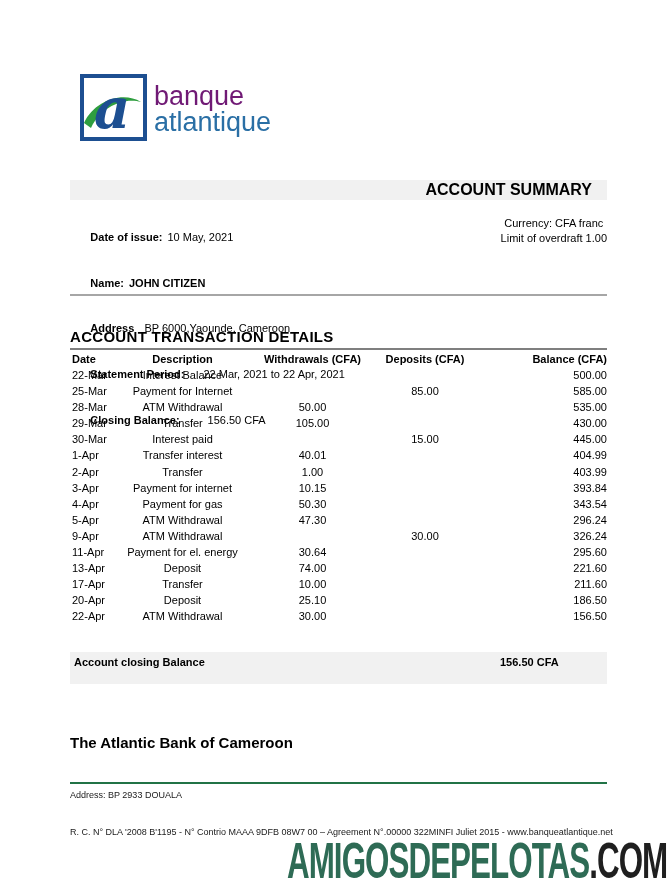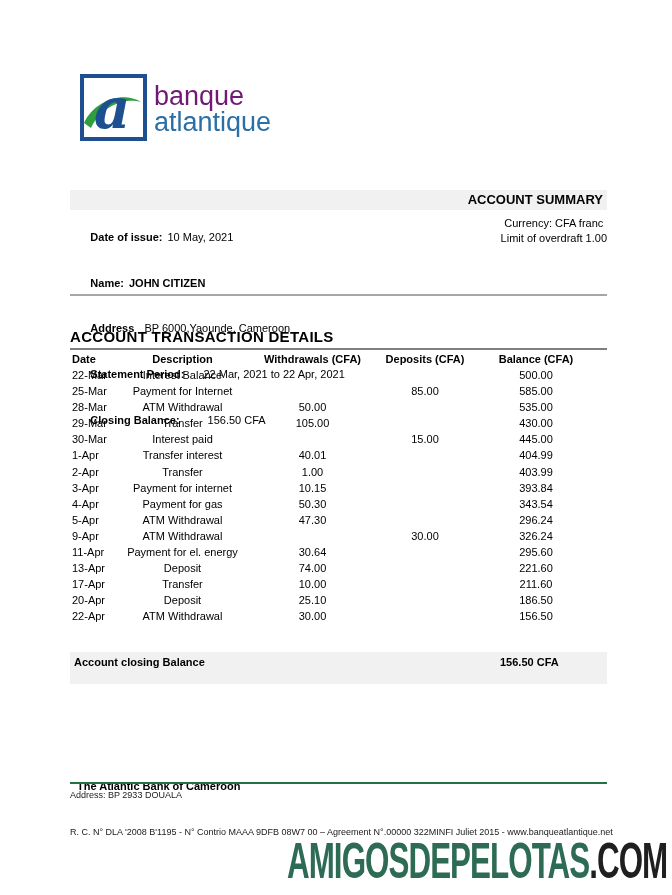--- a/index.html
+++ b/index.html
@@ -10,23 +10,23 @@
   }
   
   .logo-wrap { position:absolute; left:80px; top:74px; display:flex; align-items:flex-start; }
   .logo-box { width:67px; height:67px; border:4px solid #1d4f91; background:#fff; position:relative; }
   .logo-box svg { position:absolute; left:-2px; top:-2px; }
   .brand-text { margin-left:7px; margin-top:9px; line-height:26px; font-size:27px; letter-spacing:0; }
   .brand-banque { color:#701a75; }
   .brand-atlantique { color:#2a6fa5; }
   
   .summary-bar {
-    position:absolute; left:70px; top:190px; width:537px; height:20px;
-    background:#f1f1f1; font-size:13px; font-weight:bold; text-align:right;
-    line-height:20px; padding-right:4px;
+    position:absolute; left:70px; top:180px; width:537px; height:20px;
+    background:#f1f1f1; font-size:16px; font-weight:bold; text-align:right;
+    line-height:20px; padding-right:15px;
   }
   
   .info-block { position:absolute; left:72px; top:215px; font-size:11px; }
   .info-line { line-height:15.2px; white-space:pre; }
   .lbl { font-weight:bold; }
   .val { font-weight:normal; }
   .val.bold { font-weight:bold; }
   .gap5 { margin-left:5px; } .gap8 { margin-left:10px; }
   .gap4 { margin-left:4px;padding-left:15px; } .gap28 { margin-left:28px; }
   .info-right { position:absolute; right:65px; top:216px; font-size:11px; text-align:center; }
@@ -36,30 +36,30 @@
   .tx-title { position:absolute; left:70px; top:328px; font-size:15px; font-weight:bold; letter-spacing:0.3px; }
   .tx-title-rule { position:absolute; left:70px; top:348px; width:537px; height:2px; background:#7f7f7f; }
   .tx-table { position:absolute; left:70px; top:352px; width:537px; font-size:11px; }
   .trow { display:grid; grid-template-columns:55px 115px 145px 80px 1fr; line-height:16.1px; }
   .thead { font-weight:bold; line-height:15px; }
   .c { display:block; }
   .c.date { text-align:left; padding-left:2px; }
   .c.desc { text-align:center; }
   .c.wd   { text-align:center; }
   .c.dep  { text-align:center; }
-  .c.bal  { text-align:center; }
+  .c.bal  { text-align:right; }
   
   .closing-bar {
     position:absolute; left:70px; top:652px; width:537px; height:32px;
     background:#f1f1f1; font-size:11px; font-weight:bold; line-height:21px;
   }
   .closing-label { position:absolute; left:4px; }
   .closing-value { position:absolute; left:430px; }
   
-  .footer-title { position:absolute; left:70px; top:780px; font-size:11px; font-weight:bold;margin-left:7px; }
+  .footer-title { position:absolute; left:70px; top:734px; font-size:15px; font-weight:bold; }
   .footer-rule { position:absolute; left:70px; top:782px; width:537px; height:2px; background:#217346; }
   .footer-line { position:absolute; left:70px; font-size:9px; color:#1a1a1a; }
   .fl1 { top:790px; } .fl2 { top:809px; } .fl3 { top:827px; }
   
   .watermark {
     position:absolute; right:5px; top:833px;
     font-size:33px; font-weight:bold; letter-spacing:-1px; white-space:nowrap;
     transform:scale(0.95, 1.5); transform-origin:top right;
   }
   .wm-green { color:#2e6b55; }

